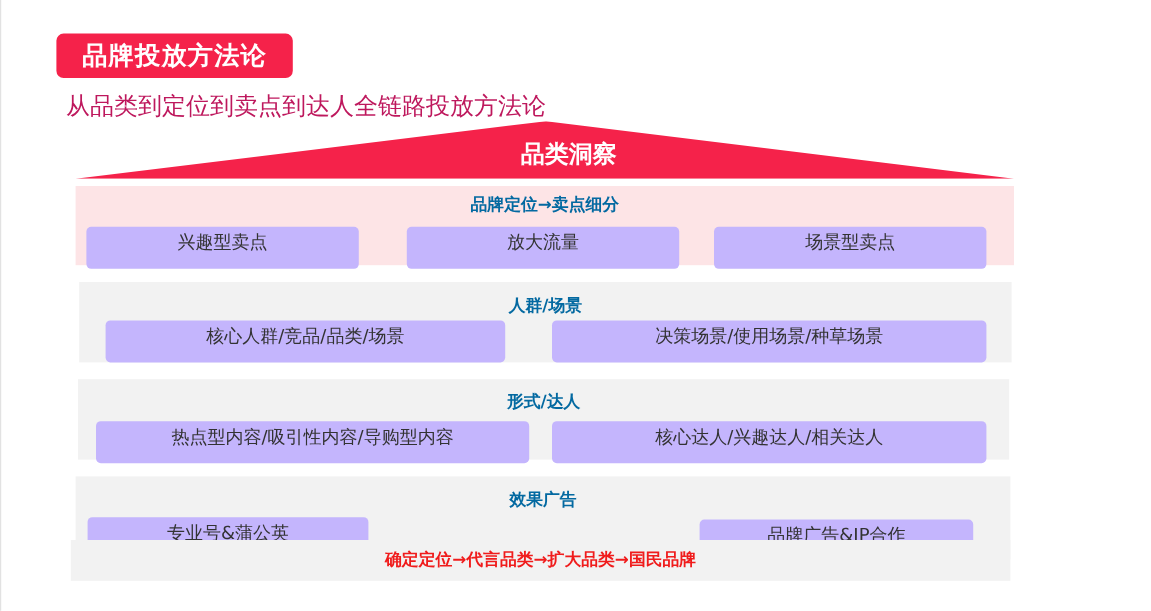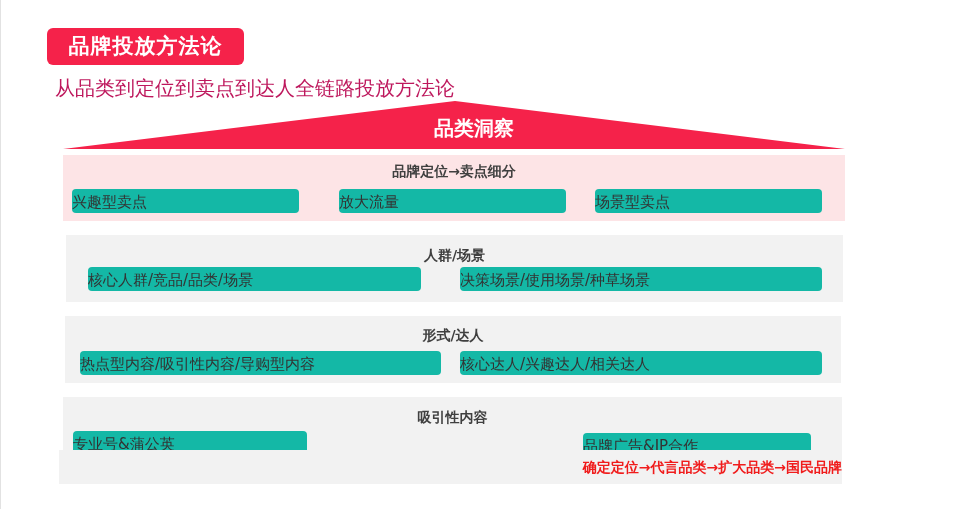--- a/index.html
+++ b/index.html
@@ -20,29 +20,29 @@
     .roof svg { display: block; }
     .roof-label {
       position: absolute; left: 0; top: 115px; width: 908px; text-align: center;
       font-size: 20px; font-weight: bold; color: #fff; line-height: 26px; padding-left: 20px;
     }
     .panel { position: absolute; }
     .panel-pink { background: #fde4e6; }
     .panel-gray { background: #f2f2f2; }
     .panel-title {
       position: absolute; left: 0; right: 0; text-align: center;
-      font-size: 14px; font-weight: bold; color: #404040; line-height: 18px;
+      font-size: 14px; font-weight: bold; color: #0369a1; line-height: 18px;
     }
     .chip {
-      position: absolute; background: #14b8a6; border-radius: 4px;
-      font-size: 15px; color: #333; line-height: 27px; height: 24px;
+      position: absolute; background: #c4b5fd; border-radius: 4px;
+      font-size: 15px; color: #333; text-align: center; line-height: 27px; height: 35px;
     }
     .bottom-bar {
       position: absolute; left: 59px; top: 450px; width: 783px; height: 34px; background: #f2f2f2;
-      text-align: right; line-height: 34px; font-size: 14px; font-weight: bold;
+      text-align: center; line-height: 34px; font-size: 14px; font-weight: bold;
     }
   </style>
 </head>
 <body>
 
 <div class="left-edge"></div>
 
 <div class="title-badge">品牌投放方法论</div>
 <div class="subtitle">从品类到定位到卖点到达人全链路投放方法论</div>
 
@@ -66,20 +66,20 @@
   <div class="chip" style="left:394px; top:32px; width:362px;">决策场景/使用场景/种草场景</div>
 </div>
 
 <div class="panel panel-gray" style="left:65px; top:316px; width:776px; height:67px;">
   <div class="panel-title" style="top:10px;">形式/达人</div>
   <div class="chip" style="left:15px; top:35px; width:361px;">热点型内容/吸引性内容/导购型内容</div>
   <div class="chip" style="left:395px; top:35px; width:362px;">核心达人/兴趣达人/相关达人</div>
 </div>
 
 <div class="panel panel-gray" style="left:63px; top:397px; width:779px; height:69px;">
-  <div class="panel-title" style="top:11px;">吸引性内容</div>
+  <div class="panel-title" style="top:11px;">效果广告</div>
   <div class="chip" style="left:10px; top:34px; width:234px;">专业号&amp;蒲公英</div>
   <div class="chip" style="left:520px; top:36px; width:228px;">品牌广告&amp;IP合作</div>
 </div>
 
 <div class="bottom-bar">
   <span style="color:#f01c1c;">确定定位→代言品类→扩大品类→国民品牌</span>
 </div>
 
 </body></html>

